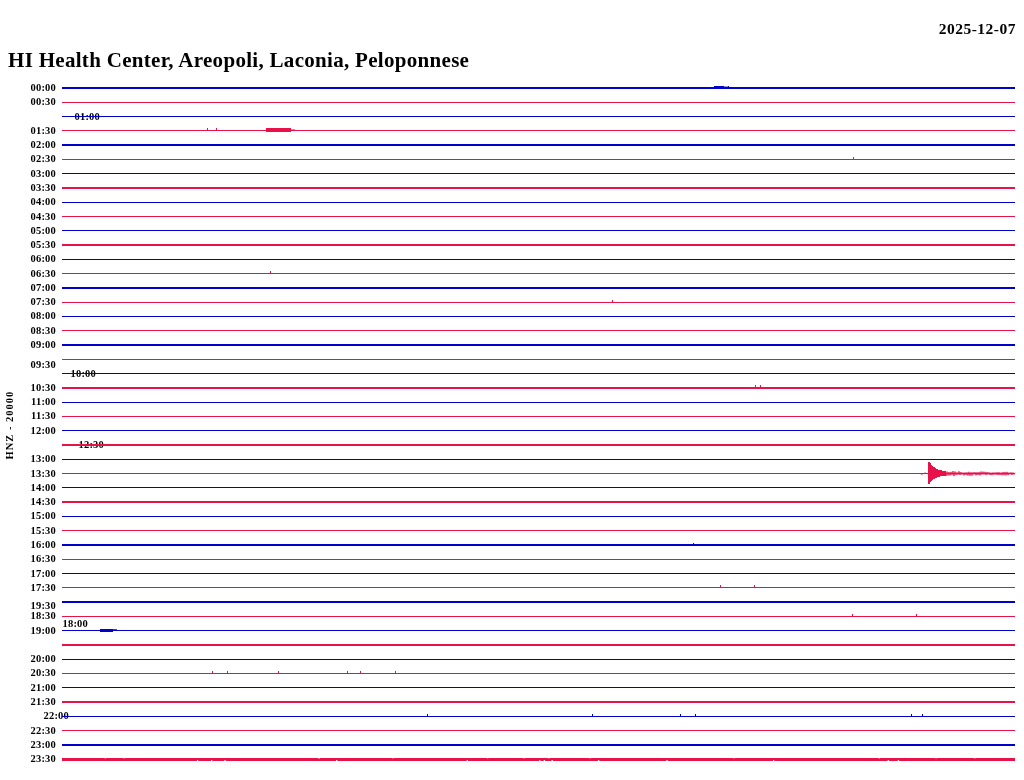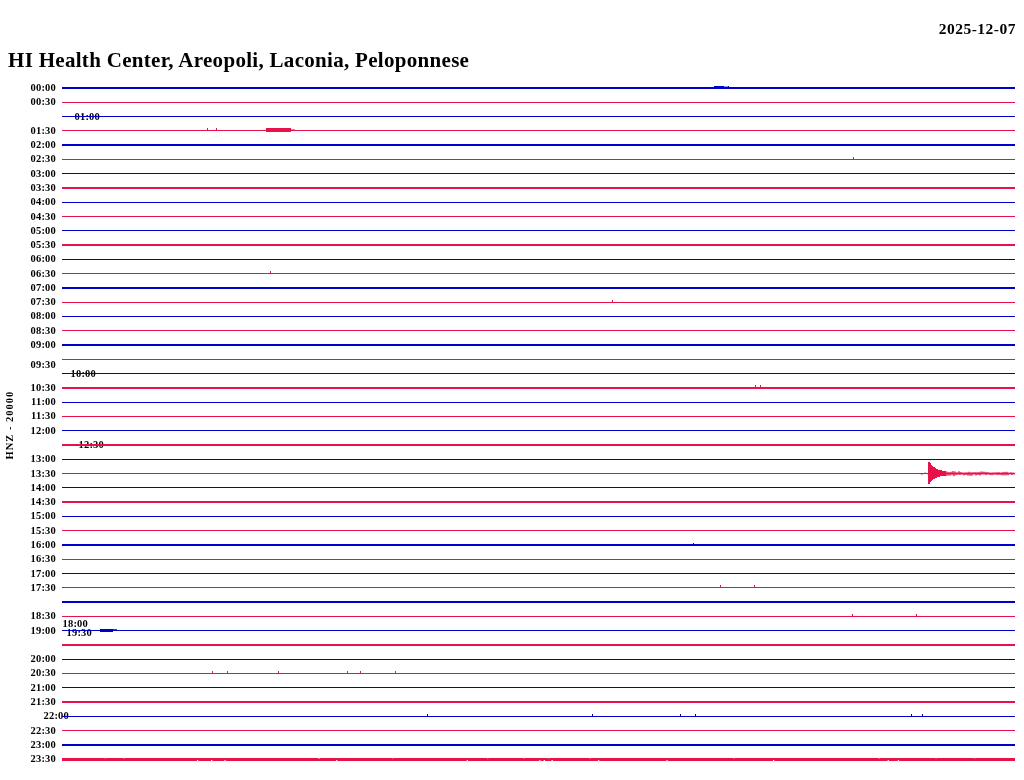--- a/index.html
+++ b/index.html
@@ -56,21 +56,21 @@
       <div class="row-label" style="top: 502.12px;">14:30</div>
       <div class="row-label" style="top: 516.4px;">15:00</div>
       <div class="row-label" style="top: 530.68px;">15:30</div>
       <div class="row-label" style="top: 544.96px;">16:00</div>
       <div class="row-label" style="top: 559.24px;">16:30</div>
       <div class="row-label" style="top: 573.52px;">17:00</div>
       <div class="row-label" style="top: 587.8px;">17:30</div>
       <div class="row-label" style="top: 624px; margin-left: 32px;">18:00</div>
       <div class="row-label" style="top: 616.36px;">18:30</div>
       <div class="row-label" style="top: 630.64px;">19:00</div>
-      <div class="row-label" style="top: 633px; padding-left: 36px;">19:30</div>
+      <div class="row-label" style="top: 606px;">19:30</div>
       <div class="row-label" style="top: 659.2px;">20:00</div>
       <div class="row-label" style="top: 673.48px;">20:30</div>
       <div class="row-label" style="top: 687.76px;">21:00</div>
       <div class="row-label" style="top: 702.04px;">21:30</div>
       <div class="row-label" style="top: 716.32px; padding-left: 13px;">22:00</div>
       <div class="row-label" style="top: 730.6px;">22:30</div>
       <div class="row-label" style="top: 744.88px;">23:00</div>
       <div class="row-label" style="top: 759.16px;">23:30</div>
     </div>
   <svg id="heli-svg" width="1024" height="780" xmlns="http://www.w3.org/2000/svg">

